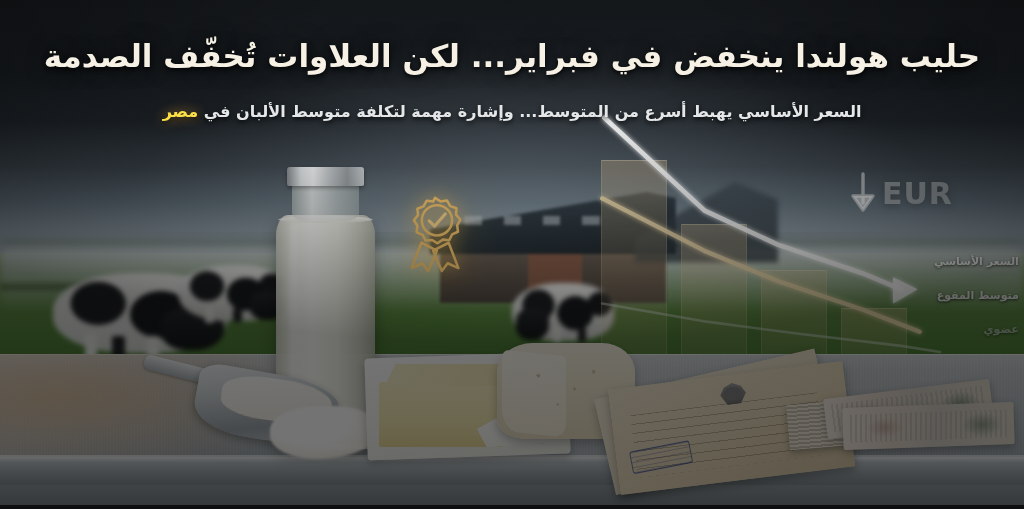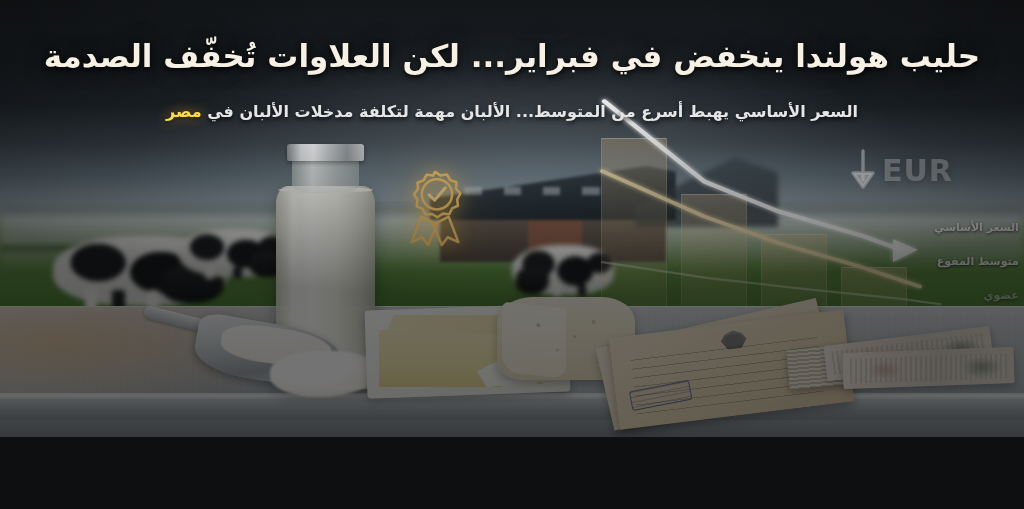--- a/index.html
+++ b/index.html
@@ -1,20 +1,20 @@
 <!DOCTYPE html>
 <html lang="ar" dir="rtl"><head>
 <meta charset="utf-8">
 <title>Dairy Price Infographic</title>
 <style>
   * { margin:0; padding:0; box-sizing:border-box; }
   html,body { width:1024px; height:509px; overflow:hidden; background:#0d0f11; }
   body { font-family:"DejaVu Sans","Liberation Sans",sans-serif; }
 
-  .stage { position:relative; width:1024px; height:437px; overflow:hidden; }
+  .stage { position:relative; width:1024px; height:505px; overflow:hidden; }
 
   
   .sky {
     position:absolute; inset:0;
     background:
       linear-gradient(180deg,
         #14171a 0%, #171b1f 14%, #1e2429 24%,
         #394249 33%, #5e6d77 40%,
         #8d9ba4 46%, #b3bfc6 52%, #c3ccd1 57%);
   }
@@ -524,17 +524,17 @@
   <div class="money">
     <div class="stack"></div>
     <div class="note n1"></div>
     <div class="note n2"></div>
   </div>
 
   <div class="sky-vig"></div>
 
   <h1 class="headline">حليب هولندا ينخفض في فبراير... لكن العلاوات تُخفّف الصدمة</h1>
   <p class="subline">
-    <span>السعر الأساسي يهبط أسرع من المتوسط... الألبان مهمة لتكلفة مدخلات الألبان في</span>
+    <span>السعر الأساسي يهبط أسرع من المتوسط... وإشارة مهمة لتكلفة متوسط الألبان في</span>
     <span class="hl-country">مصر</span>
   </p>
 
 </div>
 
 </body></html>

